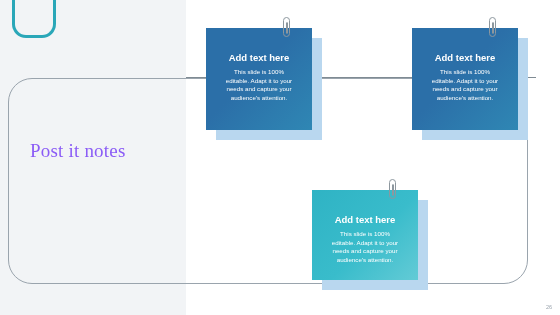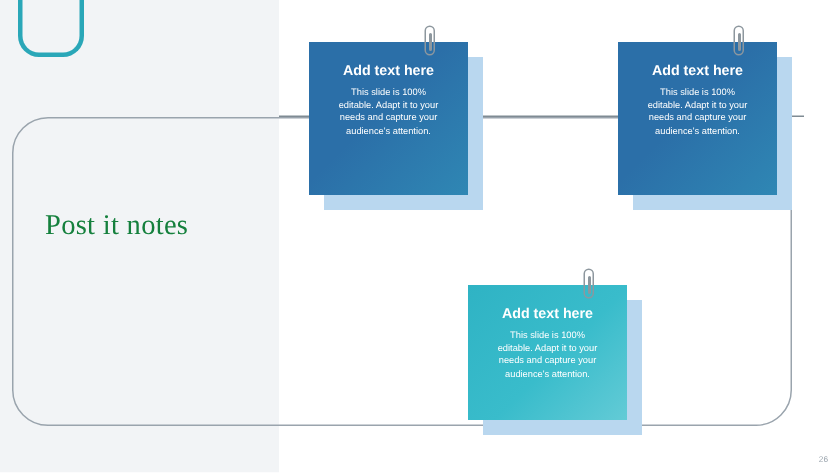--- a/index.html
+++ b/index.html
@@ -53,21 +53,21 @@
     border-radius: 24px;
     box-sizing: border-box;
     background: transparent;
   }
   #slide-title {
     position: absolute;
     left: 30px;
     top: 140px;
     width: 170px;
     font-size: 19px;
-    color: #15803d;
+    color: #8b5cf6;
     letter-spacing: 0.2px;
     font-family: "Liberation Serif", serif;
   }
   
   .string {
     position: absolute;
     height: 1px;
     background: #7f8b93;
   }
   #string-top {
@@ -80,21 +80,21 @@
     position: absolute;
   }
   .note-shadow {
     position: absolute;
     background: #b9d7ef;
   }
   .note-body {
     position: absolute;
     color: #ffffff;
     box-sizing: border-box;
-    padding: 14px 10px 8px 10px;
+    padding: 24px 10px 8px 10px;
     text-align: center;
   }
   .note-head {
     font-size: 9.5px;
     font-weight: bold;
     margin: 0 0 4px 0;
     line-height: 12px;
   }
   .note-text {
     font-size: 6.2px;

